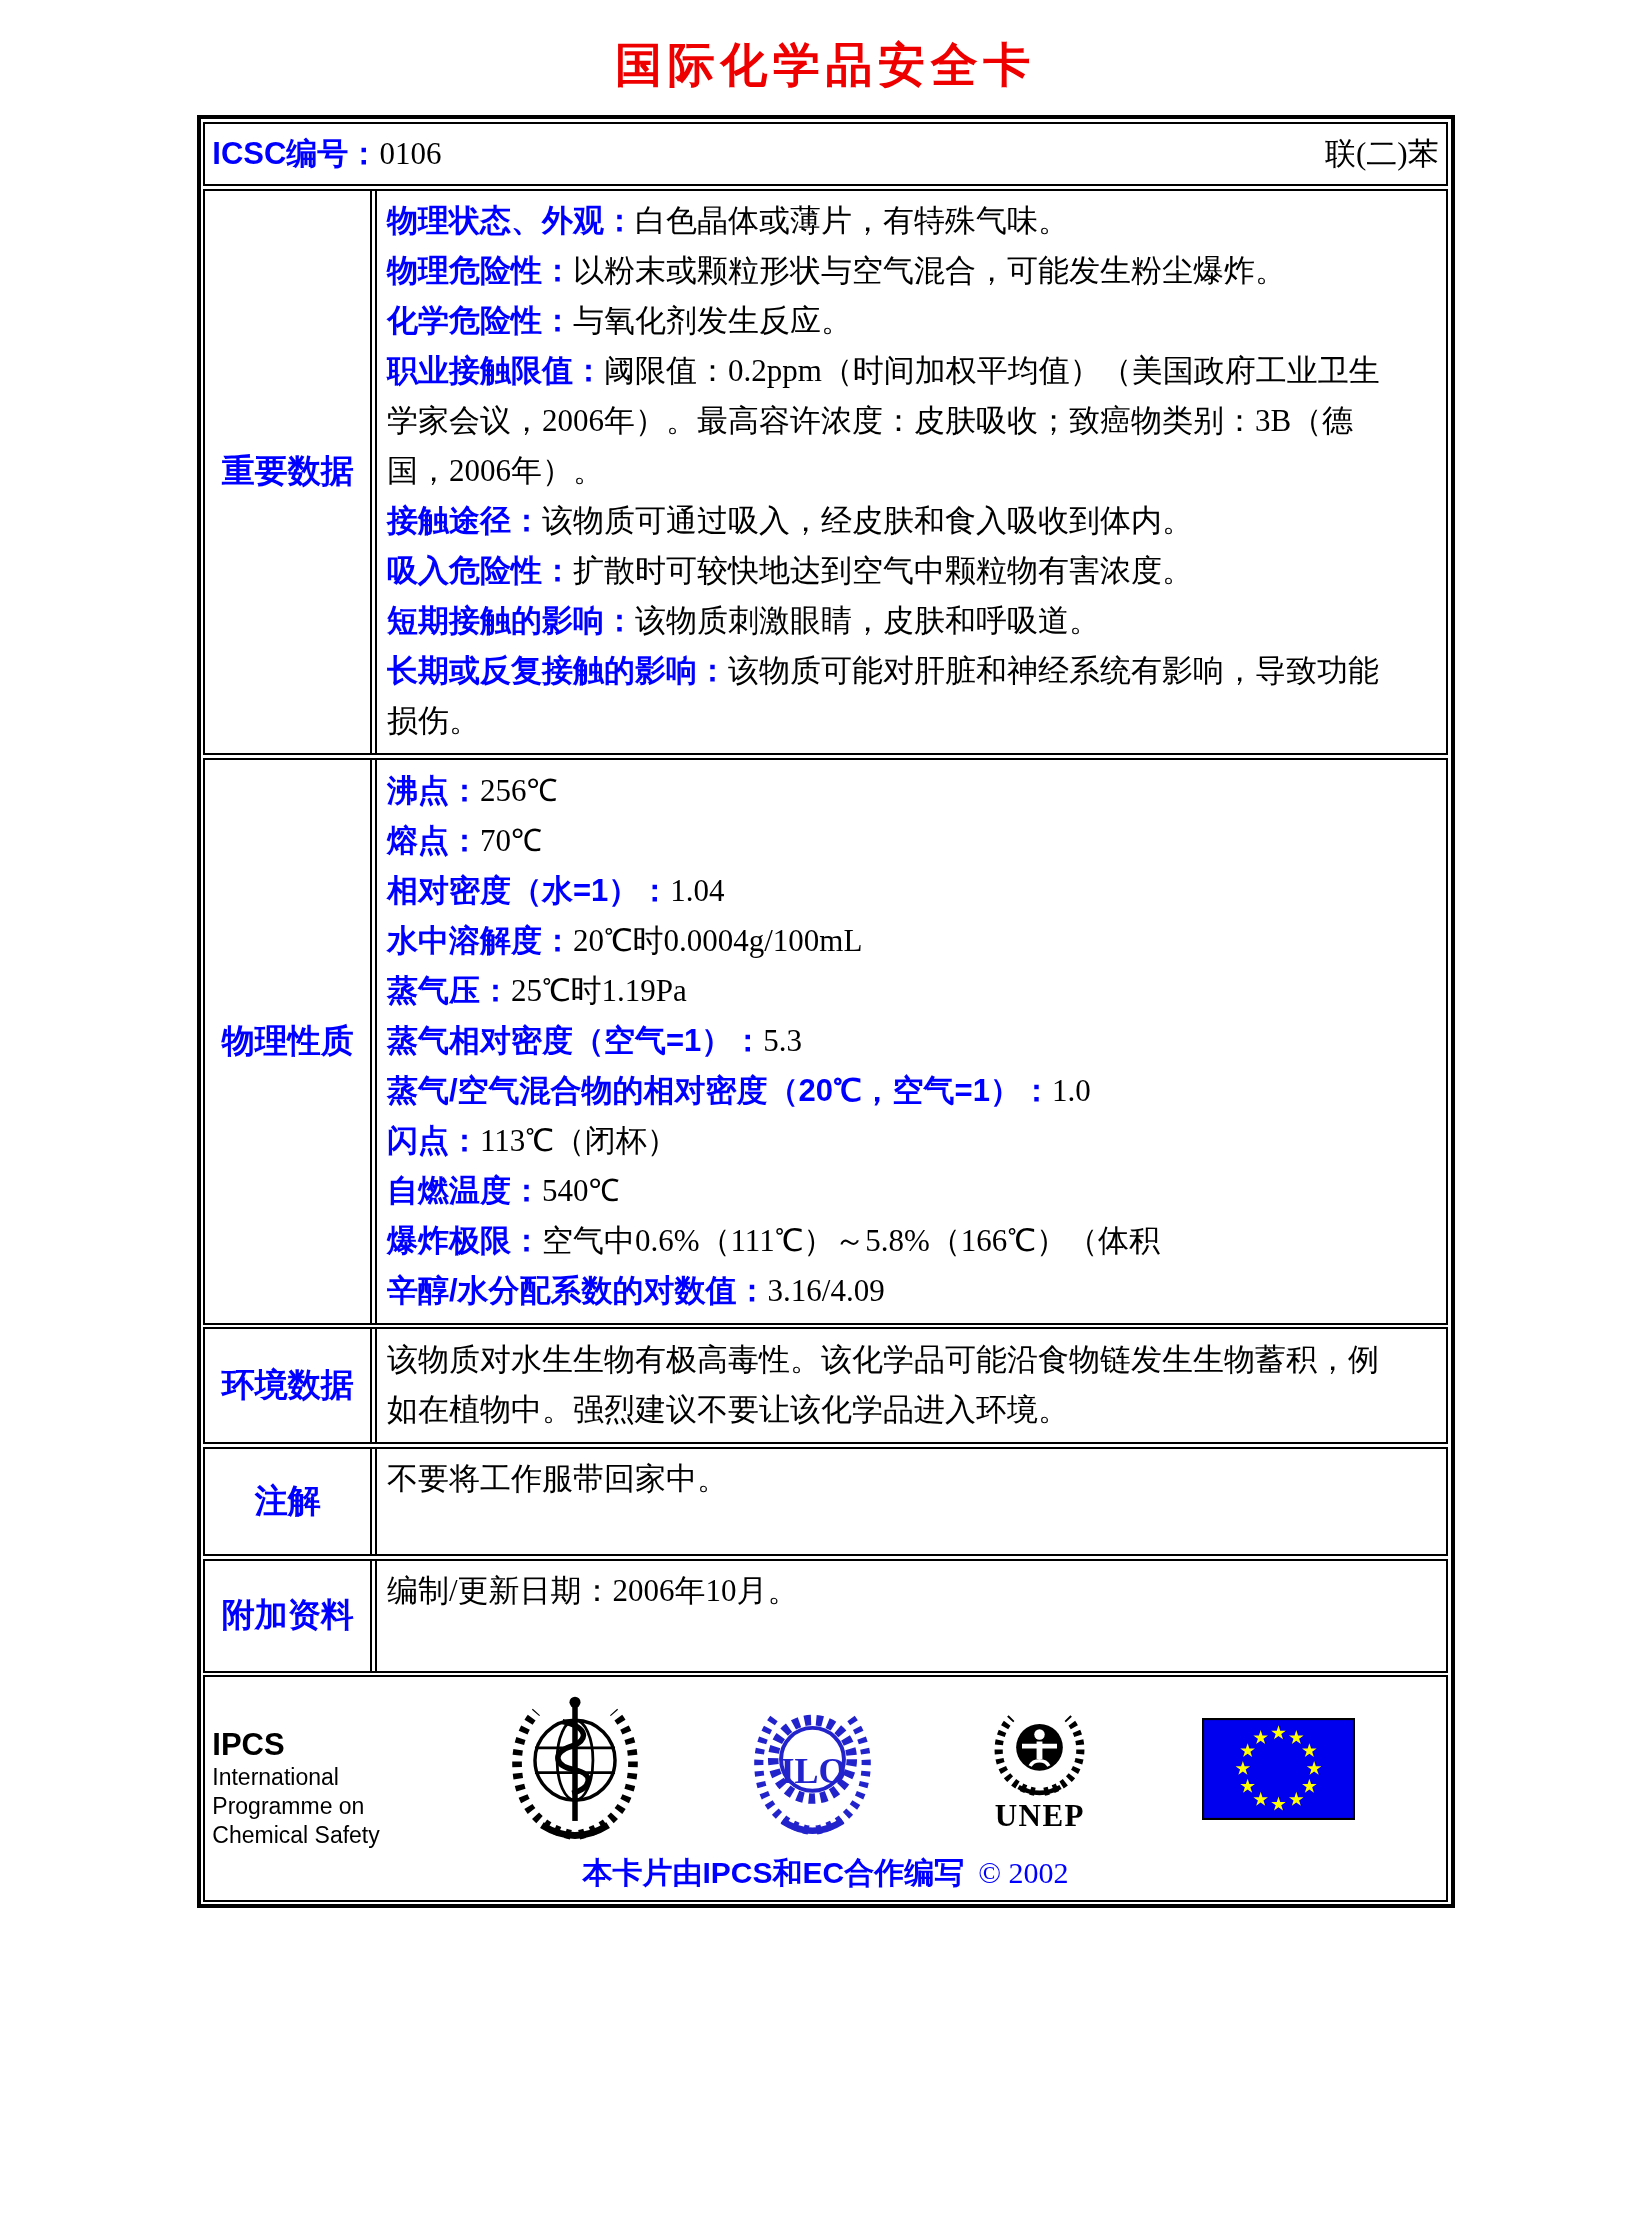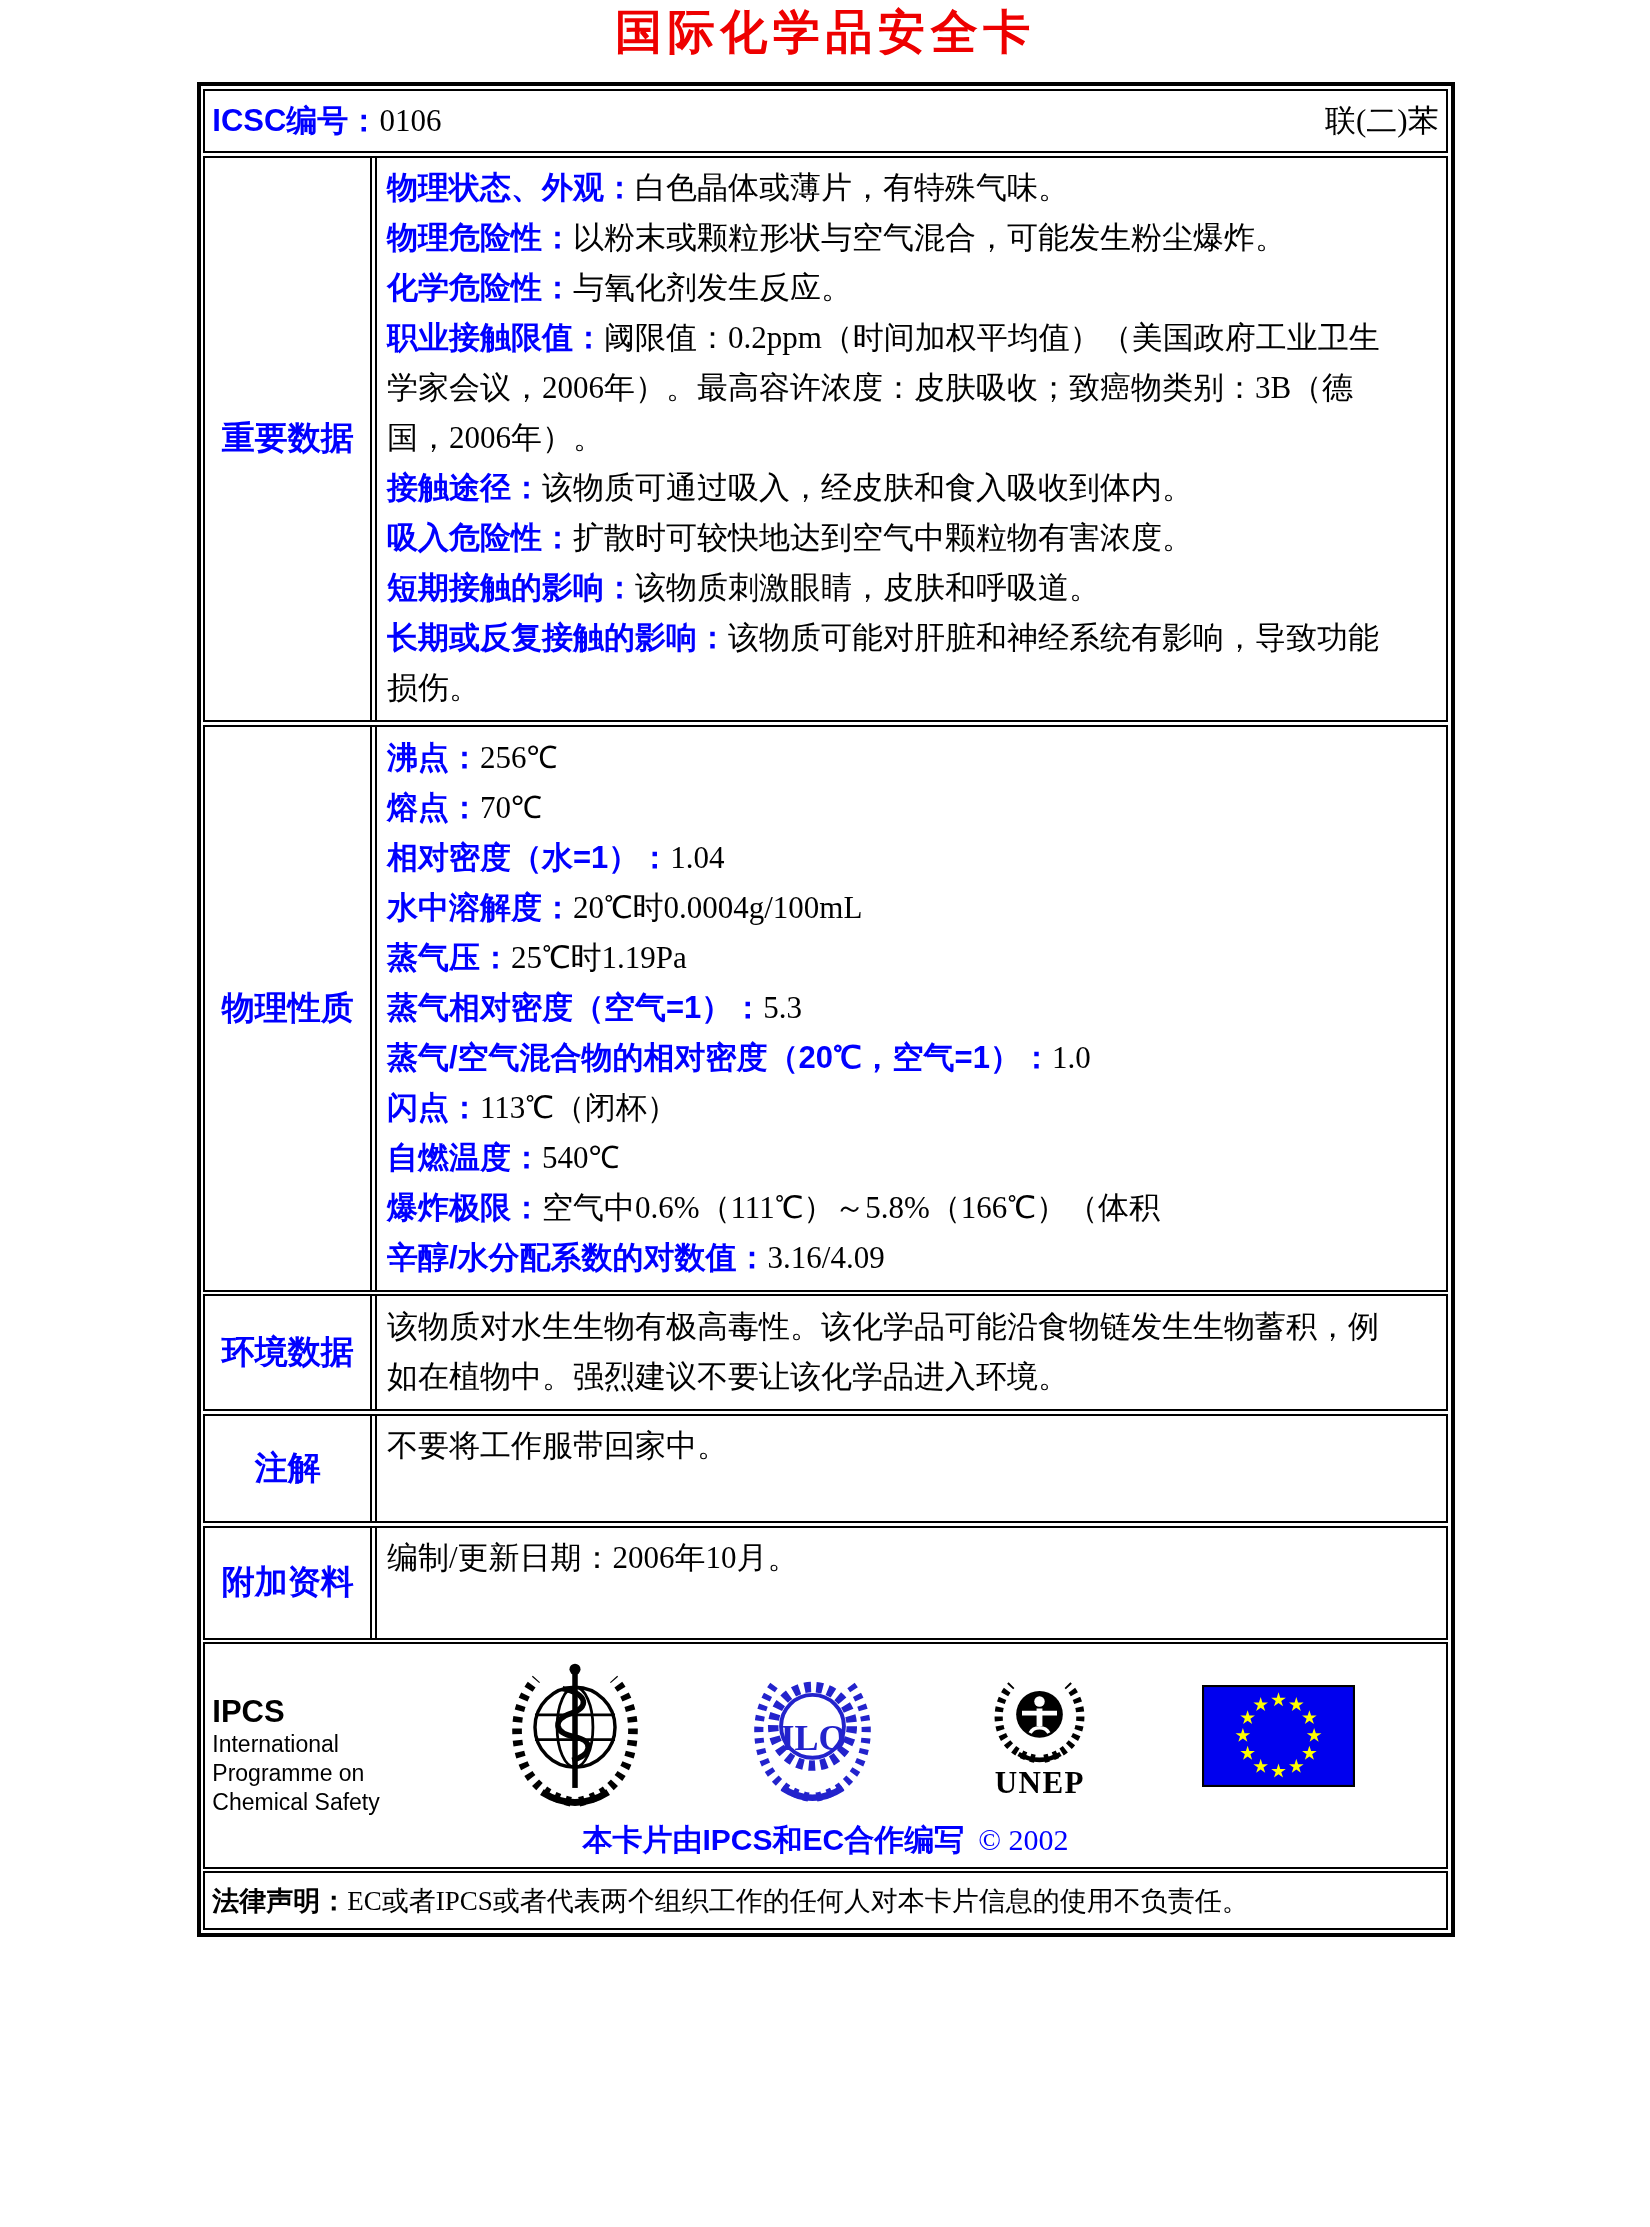--- a/index.html
+++ b/index.html
@@ -4,21 +4,21 @@
 <style>
   * { box-sizing: border-box; margin: 0; padding: 0; }
   html, body { background: #ffffff; }
   body {
     width: 1651px; height: 2227px;
     font-family: "Liberation Serif", serif;
     color: #000;
     position: relative;
   }
   .page-title {
-    padding-top: 1px;
+    padding-top: 34px;
     text-align: center;
     font-family: "Liberation Serif", serif;
     font-weight: 900;
     font-size: 47px;
     letter-spacing: 5.6px;
     color: var(--title-red, #ee0000);
   }
   .card {
     width: 1258px;
     margin: 18px auto 0 auto;
@@ -300,20 +300,16 @@
             <use href="#eustar" transform="translate(84,28.3)"></use>
           </svg>
         </div>
       </div>
 
       <div class="caption">
         <span class="cap-main">本卡片由IPCS和EC合作编写</span><span class="cap-copy">© 2002</span>
       </div>
     </div>
 
-    <div class="section legal-section">
-      <span class="legal-label">法律声明：</span>
-        <span class="legal-text">EC或者IPCS或者代表两个组织工作的任何人对本卡片信息的使用不负责任。</span>
-    </div>
 
   </div>
 </div>
 
 
 </body></html>

